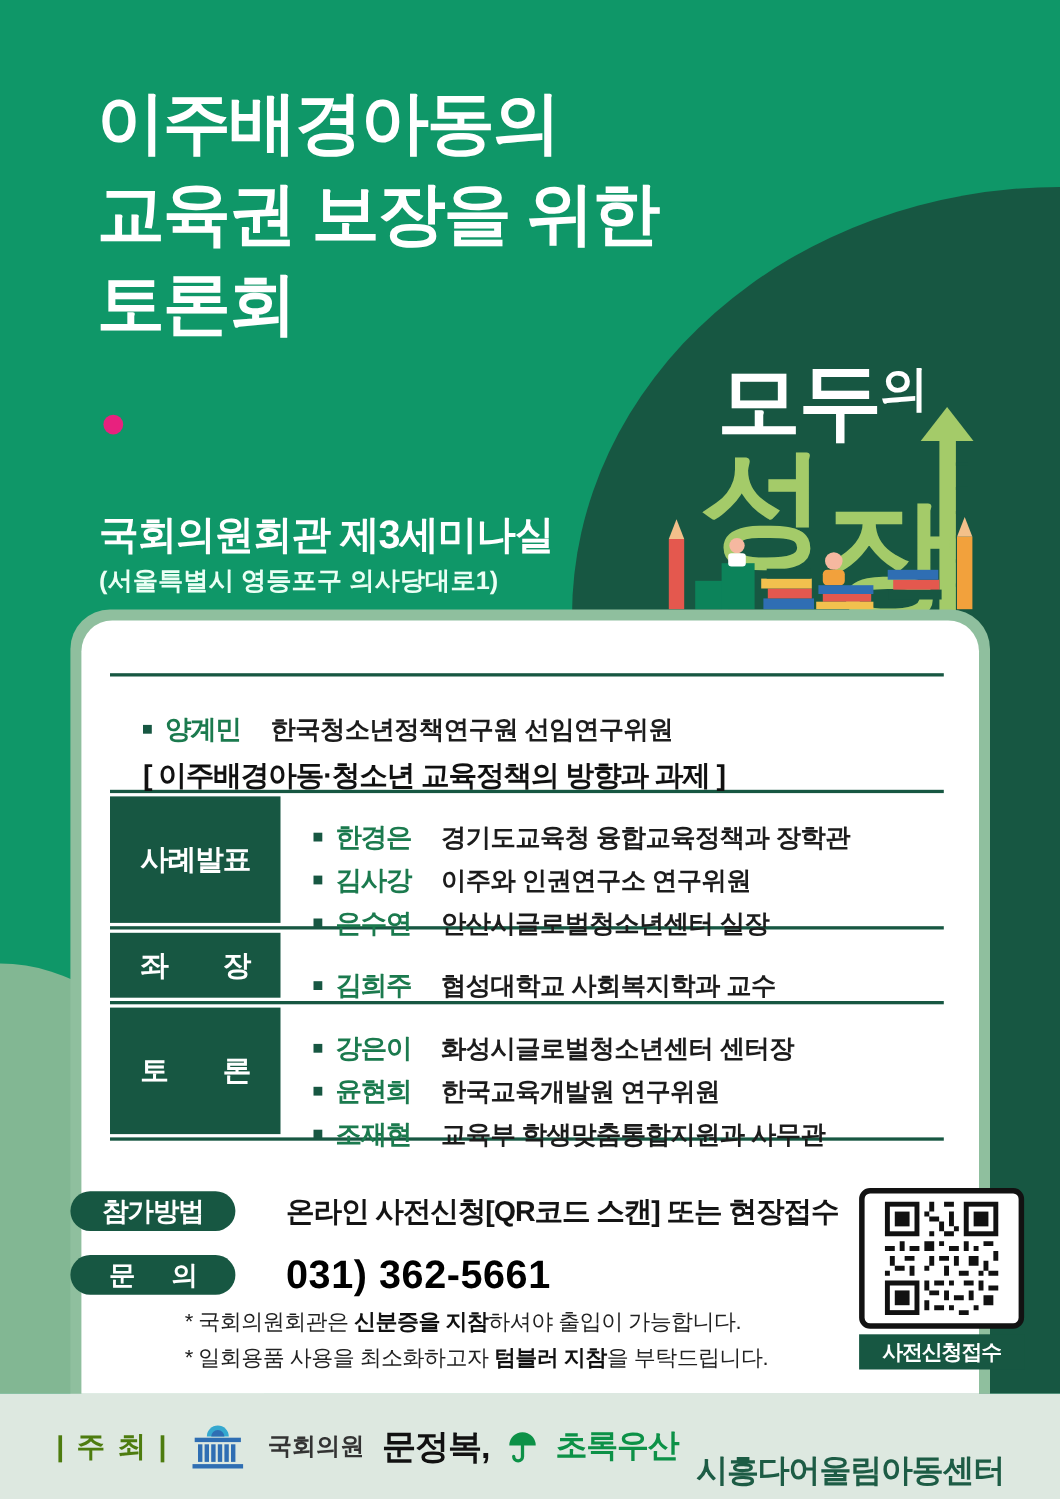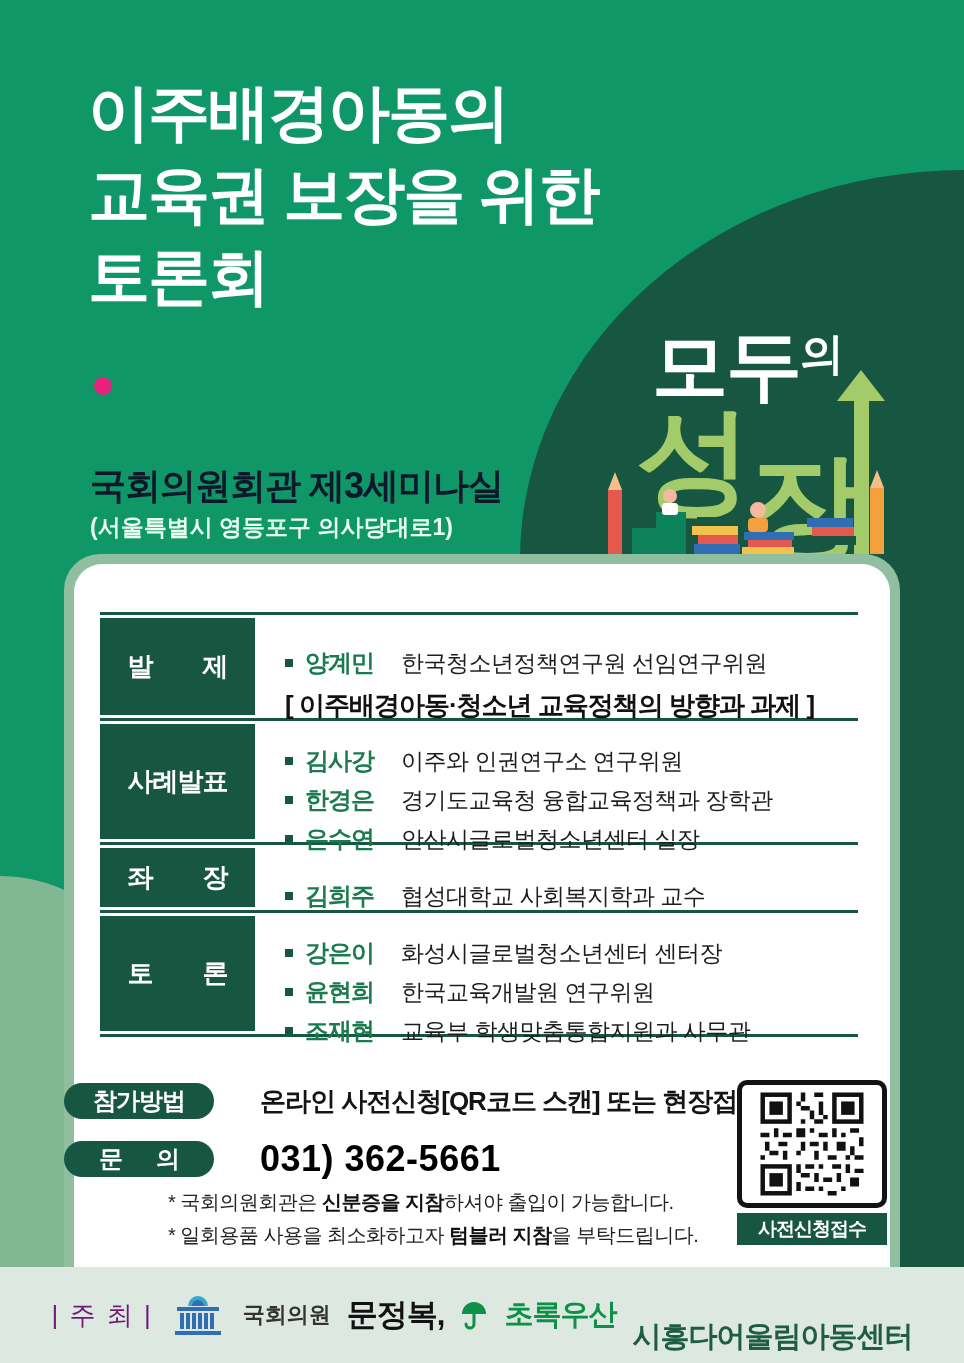--- a/index.html
+++ b/index.html
@@ -36,21 +36,21 @@
   .pink-dot{
     position:absolute; left:94px; top:377px; width:18px; height:18px;
     border-radius:50%; background:#e8217e;
   }
   .date-line{
     position:absolute; left:90px; top:404px; color:#fff; font-weight:800;
     font-size:42px; letter-spacing:-1px; white-space:nowrap;
   }
   .date-line .day{ font-size:27px; font-weight:800; vertical-align:6px; }
   .venue{
-    position:absolute; left:90px; top:462px; color:#0f172a; font-weight:800;
+    position:absolute; left:90px; top:462px; color:#ffffff; font-weight:800;
     font-size:36px; letter-spacing:-1px;
   }
   .address{
     position:absolute; left:90px; top:512px; color:#eafff4; font-weight:600;
     font-size:23px;
   }
   
   .slogan{
     position:absolute; left:652px; top:328px; color:#fff; font-weight:800;
     display:flex; align-items:flex-start; letter-spacing:-2px;
@@ -80,52 +80,52 @@
     flex:1; padding:14px 0 14px 30px; display:flex; flex-direction:column;
     justify-content:center; gap:7px;margin-top:36px;
   }
   .r0{ height:106px; } .r1{ height:124px; } .r2{ height:68px; } .r3{ height:124px; }
   .item{ display:flex; align-items:baseline; font-size:23px; color:#1c1c1c; white-space:nowrap; }
   .bullet{
     width:8px; height:8px; background:#175742; flex:0 0 8px;
     align-self:center; margin-right:12px;
   }
   .pname{ color:#1b7a4e; font-weight:800; font-size:24px; width:96px; flex:0 0 96px; letter-spacing:-1px; }
-  .prole{ font-weight:400; letter-spacing:-0.5px; }
+  .prole{ font-weight:700; letter-spacing:-0.5px; }
   .topic{ font-size:26px; font-weight:800; color:#111; letter-spacing:-1px; margin-top:2px; }
   
   .pill-row{ position:absolute; left:64px; display:flex; align-items:center; }
   .pill{
     width:150px; height:36px; border-radius:20px; background:#175742;
     color:#fff; font-weight:800; font-size:24px; letter-spacing:-1px;
     display:flex; align-items:center; justify-content:center; white-space:pre;
     flex:0 0 150px;
   }
   .apply-row{ top:1083px; }
   .apply-text{ margin-left:46px; font-size:26px; font-weight:700; color:#141414; letter-spacing:-1px; }
   .contact-row{ top:1138px; }
   .phone{ margin-left:46px; font-size:36px; font-weight:800; color:#000000; letter-spacing:0.5px; }
   .notes{ position:absolute; left:168px; top:1186px; font-size:20px; color:#222; line-height:1.65; letter-spacing:-0.5px; }
   .notes b{ font-weight:800; color:#111; }
   
-  .qr-wrap{ position:absolute; left:737px; top:1080px; width:150px; }
+  .qr-wrap{ position:absolute; left:781px; top:1080px; width:150px; }
   .qr-box{
     width:150px; height:128px; background:#fff; border:5px solid #121212;
     border-radius:10px; padding:4px; display:flex; align-items:center; justify-content:center;
   }
   .qr-caption{
     margin-top:5px; background:#175742; color:#fff; text-align:center;
     font-size:19px; font-weight:700; padding:3px 0; letter-spacing:-1px;
   }
   
   .footer{
     position:absolute; left:0; right:0; bottom:0; height:96px; background:#dde8e0;
     display:flex; align-items:center; justify-content:center; gap:16px; white-space:nowrap;
   }
-  .host{ font-size:26px; font-weight:400; color:#701a75; letter-spacing:2px; }
+  .host{ font-size:26px; font-weight:700; color:#4d7c0f; letter-spacing:2px; }
   .org-role{ font-size:22px; font-weight:700; color:#333; }
   .org-name{ font-size:31px; font-weight:800; color:#111; letter-spacing:-1px; }
   .charity{ font-size:29px; font-weight:800; color:#0c9147; letter-spacing:-1px; }
   .center-name{ font-size:29px; font-weight:600; color:#1d5c45; letter-spacing:-1px;margin-top:43px; }
 </style>
 </head>
 <body>
 
 <div class="poster">
 
@@ -187,43 +187,42 @@
     <polygon points="272,18 286,18 279,0" fill="#f3c08a"></polygon>
     <rect x="272" y="18" width="14" height="66" fill="#f2a13c"></rect>
   </svg>
 
   <div class="card-outline"></div>
   <div class="card"></div>
 
   <div class="table">
 
     <div class="row r0">
-      <div class="label">발　　제</div>
       <div class="content">
         <div class="item">
           <span class="bullet"></span>
           <span class="pname">양계민</span>
           <span class="prole">한국청소년정책연구원 선임연구위원</span>
         </div>
         <div class="topic">[ 이주배경아동·청소년 교육정책의 방향과 과제 ]</div>
       </div>
     </div>
 
     <div class="row r1">
       <div class="label">사례발표</div>
       <div class="content">
         <div class="item">
           <span class="bullet"></span>
+          <span class="pname">한경은</span>
+          <span class="prole">경기도교육청 융합교육정책과 장학관</span>
+        </div>
+        <div class="item">
+          <span class="bullet"></span>
           <span class="pname">김사강</span>
           <span class="prole">이주와 인권연구소 연구위원</span>
-        </div>
-        <div class="item">
-          <span class="bullet"></span>
-          <span class="pname">한경은</span>
-          <span class="prole">경기도교육청 융합교육정책과 장학관</span>
         </div>
         <div class="item">
           <span class="bullet"></span>
           <span class="pname">은수연</span>
           <span class="prole">안산시글로벌청소년센터 실장</span>
         </div>
       </div>
     </div>
 
     <div class="row r2">

